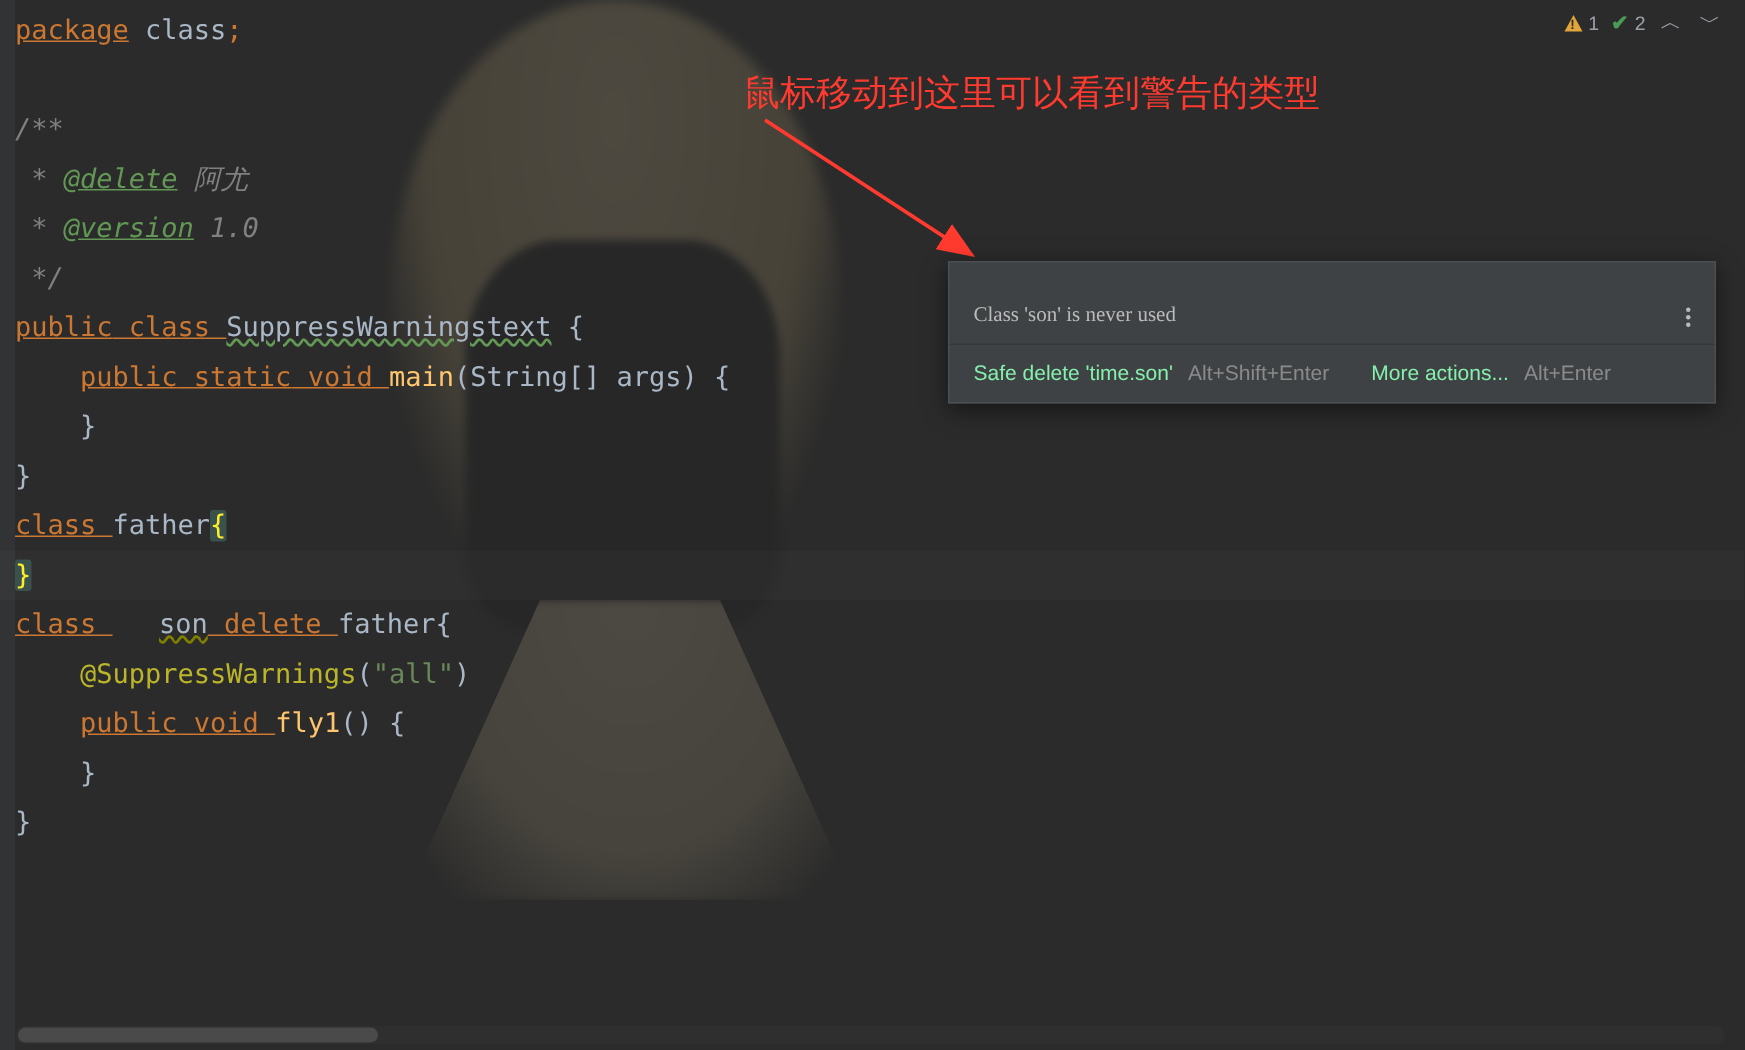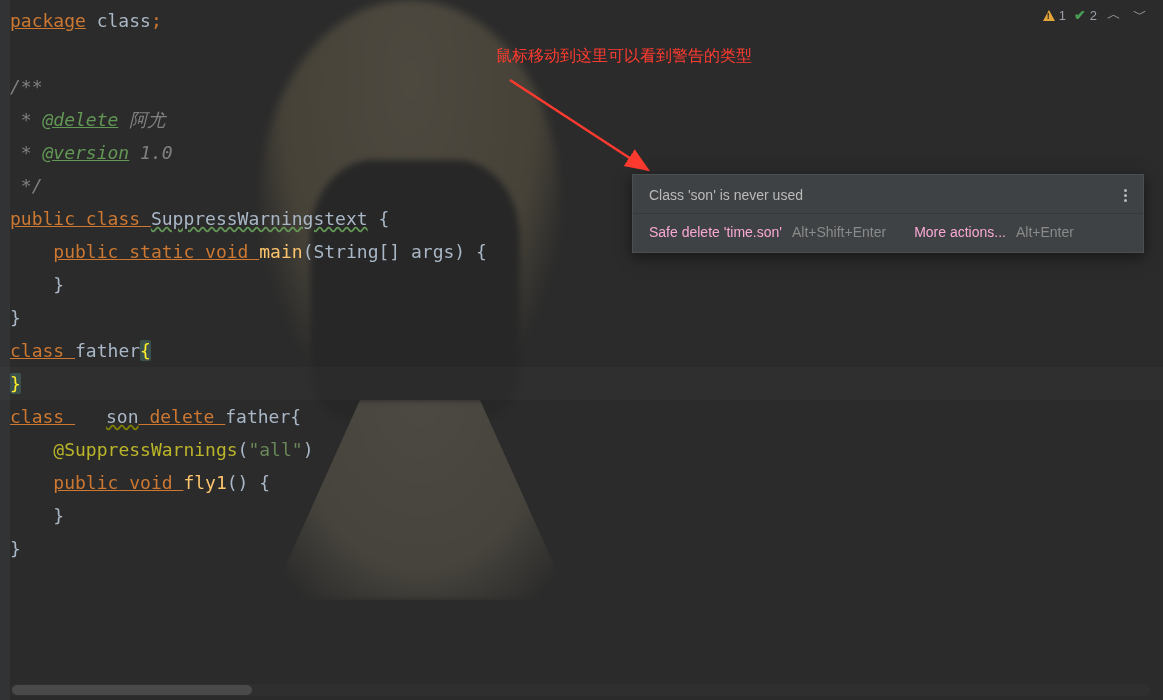--- a/index.html
+++ b/index.html
@@ -130,21 +130,21 @@
   .icon-check { color: #499c54; font-size: 14px; font-weight: bold; }
   .chev { color: #9aa0a6; font-size: 14px; cursor: pointer; padding: 0 2px; }
 
   
   .annotation-text {
     position: absolute;
     top: 46px;
     left: 496px;
     color: #ff3b30;
     font-family: "Microsoft YaHei", Arial, sans-serif;
-    font-size: 16px;
+    font-size: 24px;
   }
   .arrow-svg {
     position: absolute;
     top: 74px;
     left: 500px;
     pointer-events: none;
   }
 
   
   .popup {
@@ -153,44 +153,45 @@
     left: 632px;
     width: 512px;
     background: #3f4244;
     border: 1px solid #4c4f51;
     box-shadow: 0 4px 14px rgba(0,0,0,0.5);
     font-family: Arial, sans-serif;
     font-size: 14px;
     color: #bababa;
   }
   .popup-header {
-    padding: 12px 16px 10px 16px;
+    padding: 28px 16px 10px 16px;
     display: flex;
     justify-content: space-between;
     align-items: center;
     border-bottom: 1px solid #35383a;
+    font-family: Liberation Serif, serif;
   }
   .popup-kebab {
     color: #bababa;
     font-size: 14px;
     line-height: 4px;
     letter-spacing: 0;
     display: flex;
     flex-direction: column;
     gap: 2px;
     cursor: pointer;
   }
   .popup-kebab span { width:3px; height:3px; background:#bababa; border-radius:50%; }
   .popup-actions {
     padding: 10px 16px 12px 16px;
     display: flex;
     align-items: center;
     gap: 10px;
   }
-  .link { color: #f9a8d4; cursor: pointer; }
+  .link { color: #86efac; cursor: pointer; }
   .shortcut { color: #8a8a8a; margin-right: 18px; }
 
   
   .h-scrollbar {
     position: absolute;
     bottom: 4px;
     left: 10px;
     height: 12px;
     width: 1140px;
     background: rgba(255,255,255,0.02);

